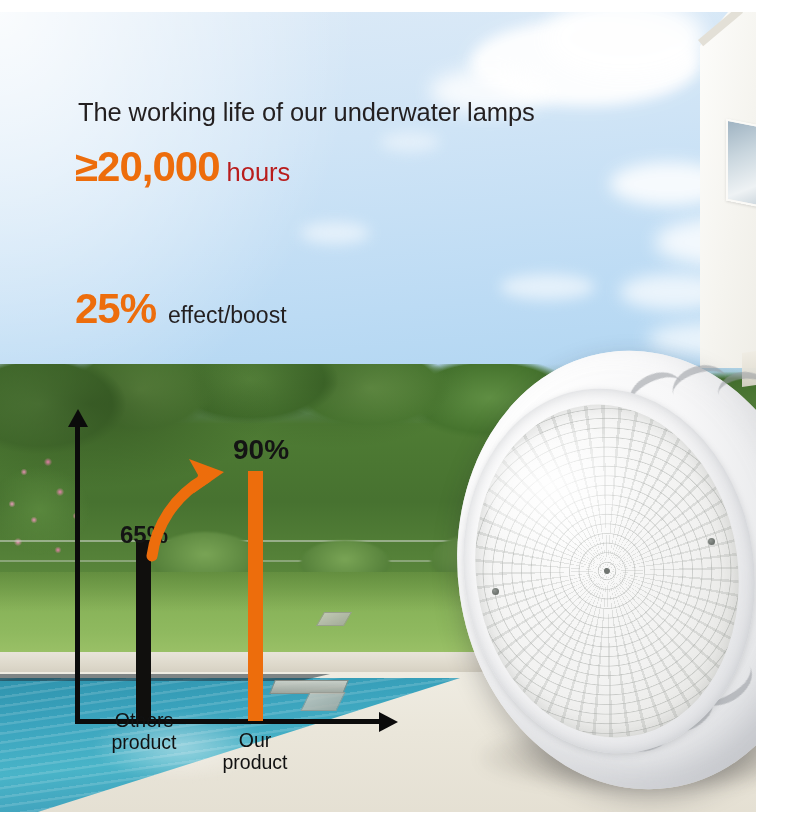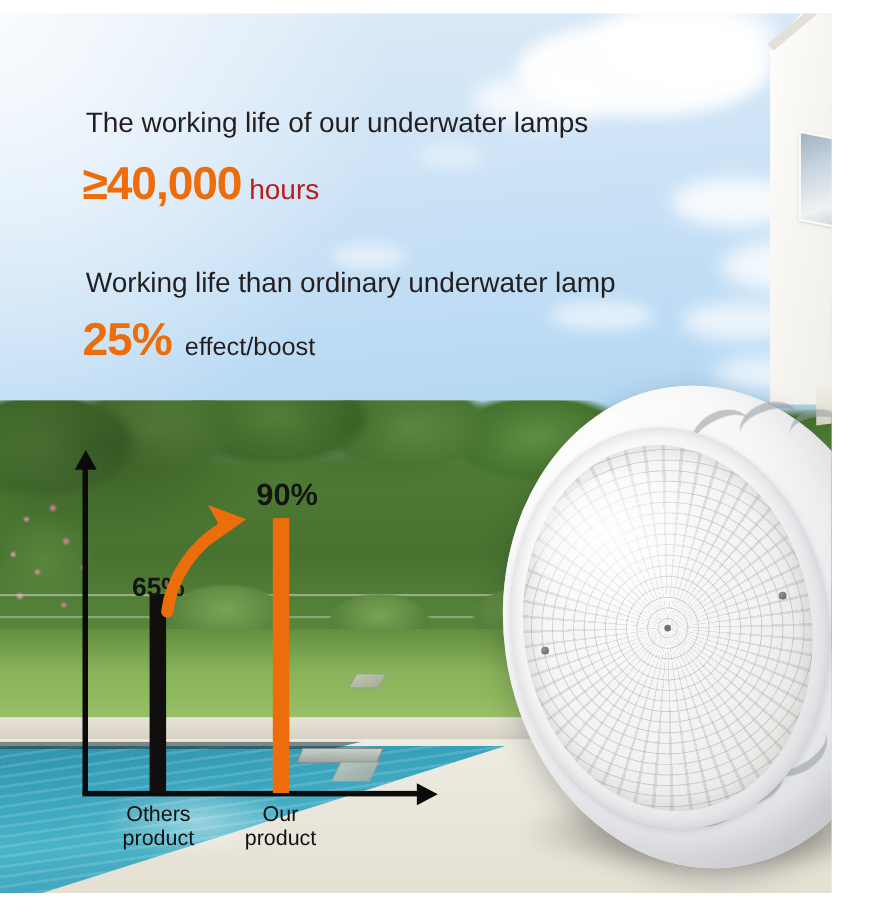--- a/index.html
+++ b/index.html
@@ -192,21 +192,21 @@
 
   .bar{position:absolute;bottom:0;}
   .bar-others{left:136px;top:548px;width:15px;height:173px;background:#100f0d;}
   .bar-our{left:248px;top:471px;width:15px;height:250px;background:#ED6D0C;}
 
   .val{position:absolute;font-weight:bold;color:#141414;white-space:nowrap;}
   .val-others{left:120px;top:521px;font-size:24px;}
   .val-our{left:233px;top:434px;font-size:28px;}
 
   .cat{position:absolute;text-align:center;font-size:19.5px;color:#111;line-height:1.12;white-space:nowrap;}
-  .cat-others{left:97px;top:730px;width:94px;text-align:center;}
+  .cat-others{left:97px;top:710px;width:94px;text-align:center;}
   .cat-our{left:213px;top:730px;width:84px;}
 
   .arrow-svg{position:absolute;left:140px;top:448px;width:110px;height:115px;}
 
   
   .band{position:absolute;left:0;top:812px;width:800px;height:27px;background:#fff;}
   .band-top{position:absolute;left:0;top:0;width:800px;height:12px;background:#fff;}
 </style>
 </head>
 <body>
@@ -281,23 +281,22 @@
       <div class="lens-center"></div>
       <div class="lens-gloss"></div>
     </div>
     <div class="screw" style="left:268px;top:208px;"></div>
     <div class="screw" style="left:52px;top:258px;"></div>
   </div>
 
   <div class="txt">
     <div class="line1">The working life of our underwater lamps</div>
     <div class="line2">
-      <span class="big">≥40,000</span><span class="unit">hours</span>
+      <span class="big">≥20,000</span><span class="unit">hours</span>
     </div>
-    <div class="line3">Working life than ordinary underwater lamp</div>
     <div class="line4">
       <span class="big2">25%</span><span class="unit2">effect/boost</span>
     </div>
   </div>
 
   <div class="chart">
     <div class="axis-y"></div>
     <div class="axis-y-head"></div>
     <div class="axis-x"></div>
     <div class="axis-x-head"></div>

